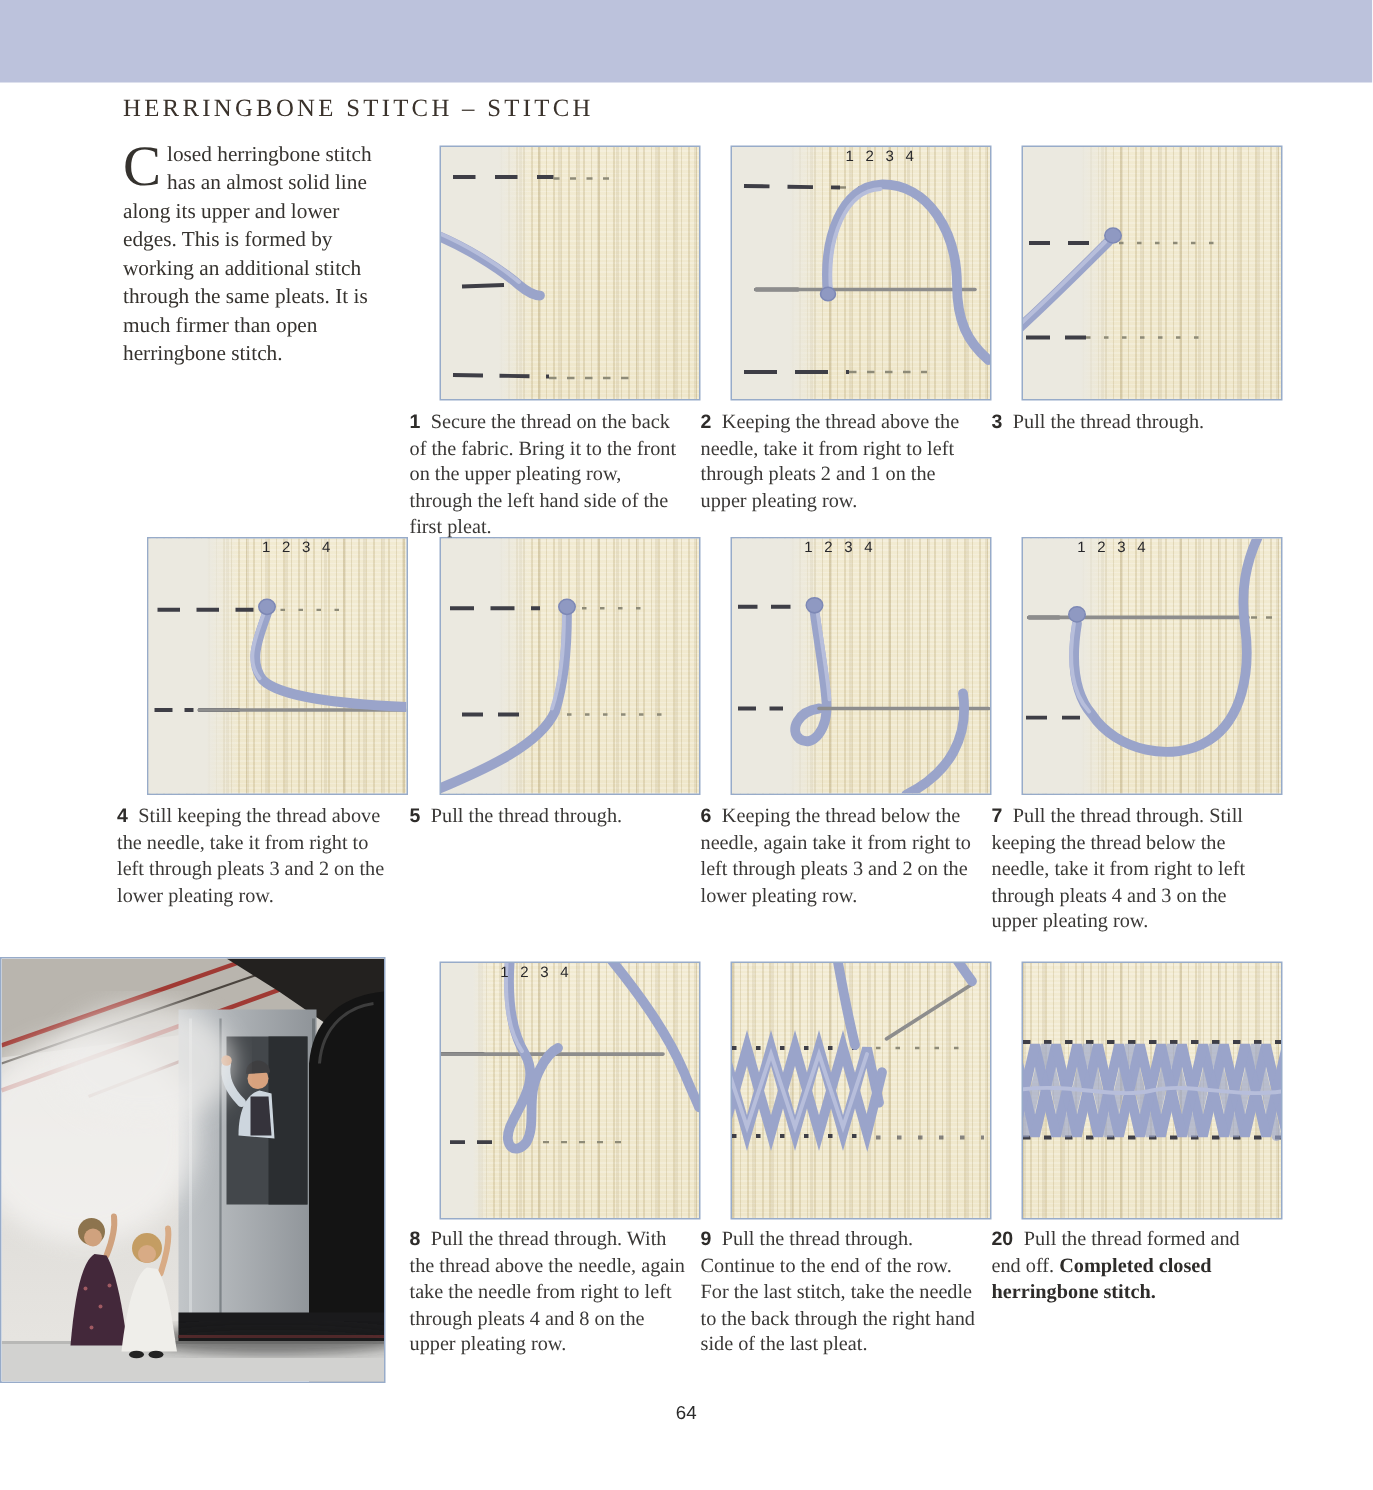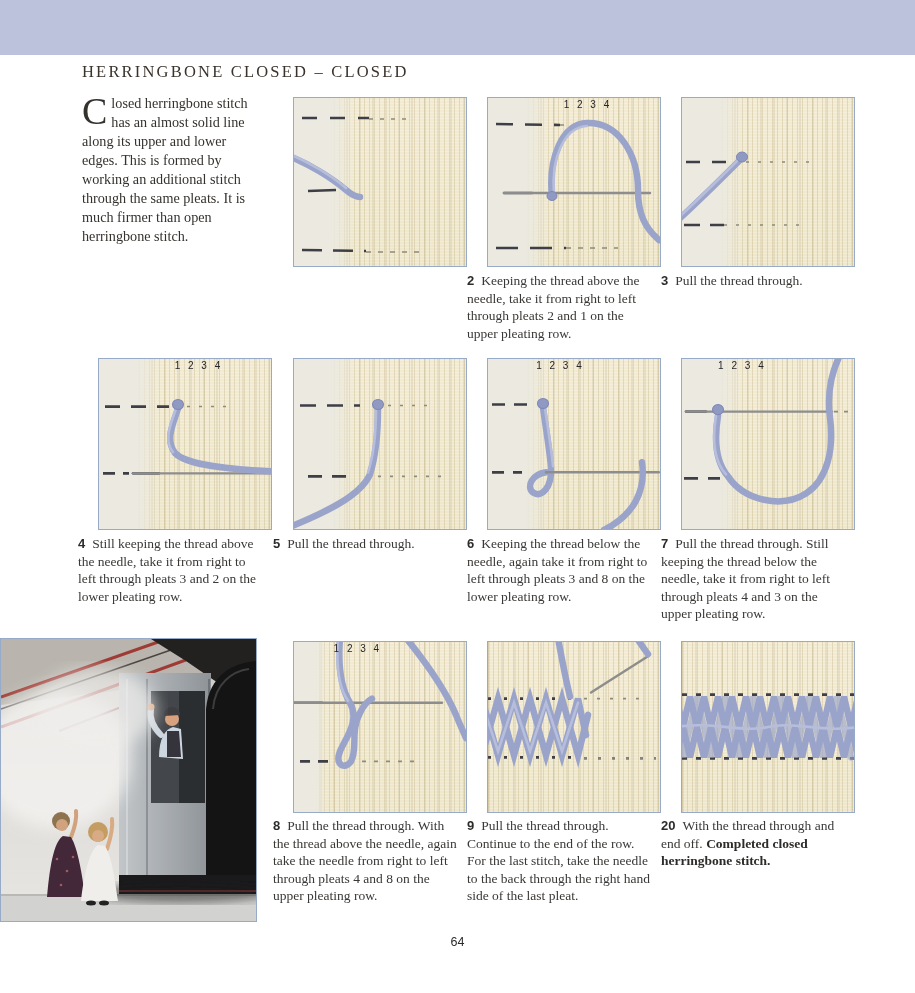--- a/index.html
+++ b/index.html
@@ -48,21 +48,21 @@
   #pagenum{position:absolute;left:0;right:0;top:935px;text-align:center;
            font-family:"Liberation Sans",sans-serif;font-size:12.5px;color:#2b2b2b;}
 </style>
 </head>
 <body>
 
 <div id="page">
 
   <div id="band"></div>
 
-  <h1 id="title">HERRINGBONE CLOSED – CLOSED</h1>
+  <h1 id="title">HERRINGBONE STITCH – STITCH</h1>
 
   <p id="intro"><span class="dropcap">C</span><span>losed herringbone stitch has an almost solid line along its upper and lower edges. This is formed by working an additional stitch through the same pleats. It is much firmer than open herringbone stitch.</span></p>
 
   <div class="photo" style="left:273px;top:97px;">
     <div class="flat"></div>
     <svg class="art" viewBox="0 0 172 168" preserveAspectRatio="none">
       <line class="ds" x1="8" y1="20" x2="75" y2="20" stroke-dasharray="15 13"></line>
       <line class="dl" x1="75" y1="21" x2="112" y2="21" stroke-dasharray="4 7"></line>
       <line class="ds" x1="14" y1="93" x2="42" y2="92"></line>
       <line class="ds" x1="8" y1="152" x2="72" y2="153" stroke-dasharray="20 11"></line>
@@ -263,27 +263,28 @@
         <path d="M 106,210 C 110,198 112,188 111,180" stroke="#d8ab85" stroke-width="4" fill="none" stroke-linecap="round"></path>
         <circle cx="97" cy="193" r="10" fill="#c49d63"></circle>
         <circle cx="97" cy="197" r="6" fill="#d8ab85"></circle>
         <path d="M 80,262 C 84,228 90,210 97,206 L 104,207 C 111,218 114,242 117,262 Z" fill="#efeeea"></path>
         <ellipse cx="90" cy="264" rx="5" ry="2.5" fill="#222222"></ellipse>
         <ellipse cx="103" cy="264" rx="5" ry="2.5" fill="#222222"></ellipse>
       </g>
     </svg>
   </div>
 
+  <p class="cap" style="left:273px;top:272px;"><b class="num">1</b><span>Secure the thread on the back of the fabric. Bring it to the front on the upper pleating row, through the left hand side of the first pleat.</span></p>
   <p class="cap" style="left:467px;top:272px;"><b class="num">2</b><span>Keeping the thread above the needle, take it from right to left through pleats 2 and 1 on the upper pleating row.</span></p>
   <p class="cap" style="left:661px;top:272px;"><b class="num">3</b><span>Pull the thread through.</span></p>
 
   <p class="cap" style="left:78px;top:535px;"><b class="num">4</b><span>Still keeping the thread above the needle, take it from right to left through pleats 3 and 2 on the lower pleating row.</span></p>
   <p class="cap" style="left:273px;top:535px;"><b class="num">5</b><span>Pull the thread through.</span></p>
-  <p class="cap" style="left:467px;top:535px;"><b class="num">6</b><span>Keeping the thread below the needle, again take it from right to left through pleats 3 and 8 on the lower pleating row.</span></p>
+  <p class="cap" style="left:467px;top:535px;"><b class="num">6</b><span>Keeping the thread below the needle, again take it from right to left through pleats 3 and 2 on the lower pleating row.</span></p>
   <p class="cap" style="left:661px;top:535px;"><b class="num">7</b><span>Pull the thread through. Still keeping the thread below the needle, take it from right to left through pleats 4 and 3 on the upper pleating row.</span></p>
 
   <p class="cap" style="left:273px;top:817px;"><b class="num">8</b><span>Pull the thread through. With the thread above the needle, again take the needle from right to left through pleats 4 and 8 on the upper pleating row.</span></p>
   <p class="cap" style="left:467px;top:817px;"><b class="num">9</b><span>Pull the thread through. Continue to the end of the row. For the last stitch, take the needle to the back through the right hand side of the last pleat.</span></p>
-  <p class="cap" style="left:661px;top:817px;"><b class="num">20</b><span>With the thread through and end off. </span><strong>Completed closed herringbone stitch.</strong></p>
+  <p class="cap" style="left:661px;top:817px;"><b class="num">20</b><span>Pull the thread formed and end off. </span><strong>Completed closed herringbone stitch.</strong></p>
 
   <div id="pagenum">64</div>
 
 </div>
 
 </body></html>

